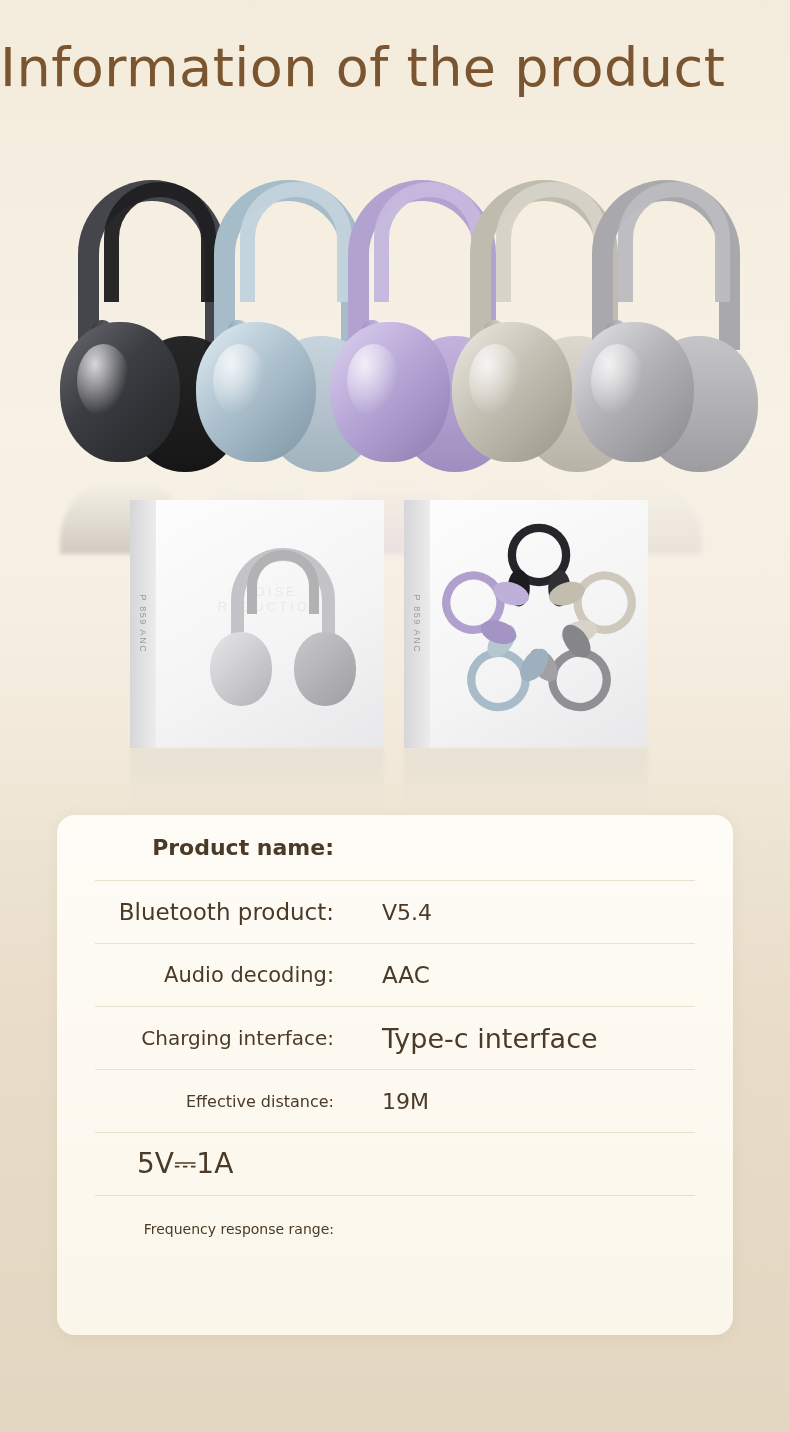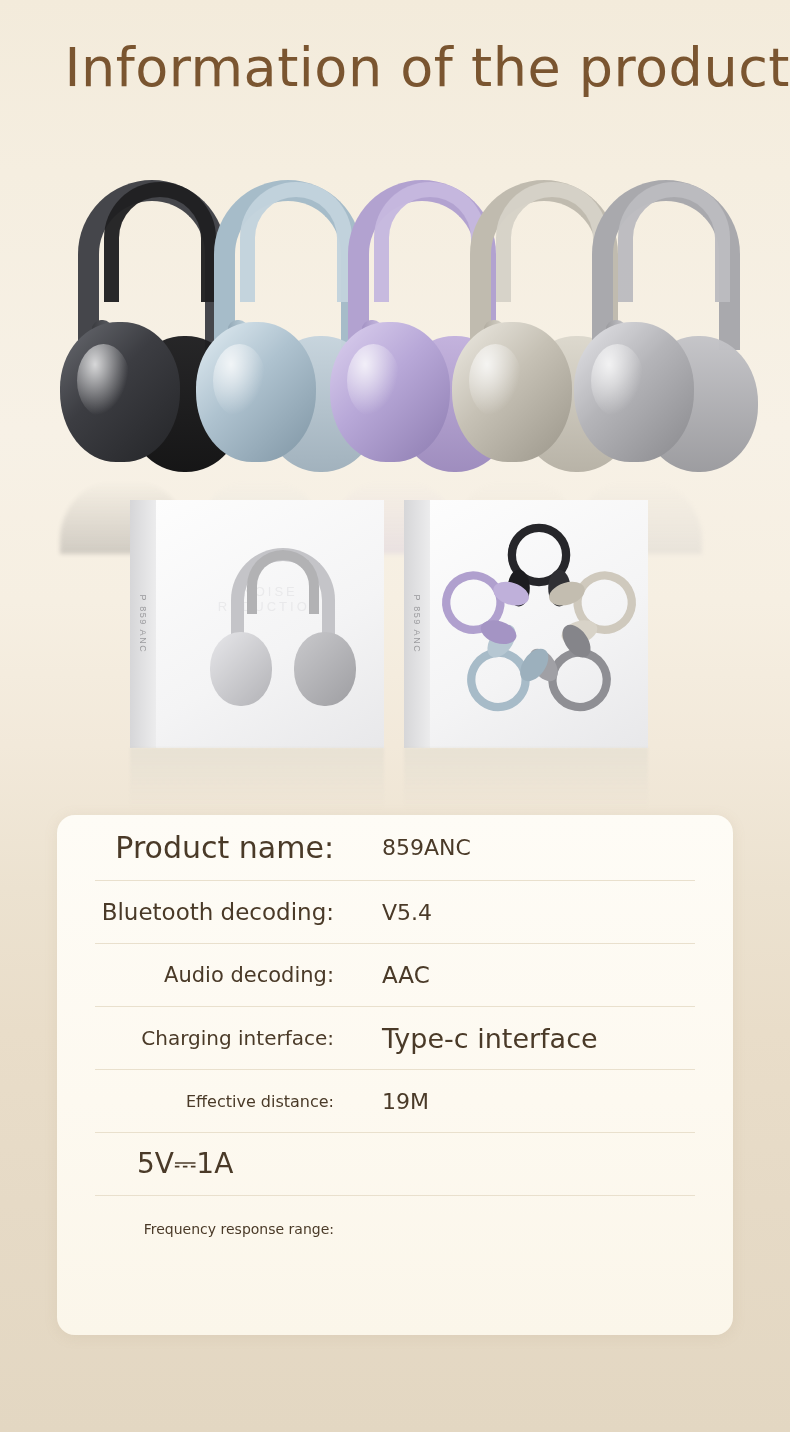--- a/index.html
+++ b/index.html
@@ -17,21 +17,21 @@
         #e9ddc9 72%,
         #e6dac6 84%,
         #e3d7c2 100%);
     overflow:hidden;
     position:relative;
   }
 
   
   .page-title {
     position:absolute; top:36px; left:0; width:790px;
-    text-align:right;
+    text-align:left;
     font-size:54px; font-weight:400; letter-spacing:0.5px;
     color:#7a5530;
     font-family:"DejaVu Sans", sans-serif;
   }
 
   
   .hero {
     position:absolute; top:150px; left:0; width:790px; height:330px;
   }
   .hp {
@@ -182,21 +182,21 @@
     font-family:"DejaVu Sans", sans-serif;
     white-space:nowrap;
   }
   .spec-value {
     flex:1; padding-left:42px;
     color:#4a3a28;
     font-family:"DejaVu Sans", sans-serif;
     white-space:nowrap;
   }
   
-  .r1 .spec-label { font-size:30px; }   .r1 .spec-value { font-size:22px; }
+  .r1 .spec-label { font-size:22px;font-weight:bold; }   .r1 .spec-value { font-size:22px; }
   .r2 .spec-label { font-size:23px; }   .r2 .spec-value { font-size:22px; }
   .r3 .spec-label { font-size:20px; }   .r3 .spec-value { font-size:27px; }
   .r4 .spec-label { font-size:21px; }   .r4 .spec-value { font-size:23px; }
   .r5 .spec-label { font-size:16px; }   .r5 .spec-value { font-size:22px; }
   .r6 .spec-label { font-size:26px; }   .r6 .spec-value { font-size:28px; }
   .r7 .spec-label { font-size:14px; }   .r7 .spec-value { font-size:25px; }
   .r1 { height:66px; }
   .r7 { height:66px; }
 </style>
 </head>
@@ -329,25 +329,24 @@
     </div>
     <div class="box-refl" style="top:248px;"></div>
   </div>
 
 </div>
 
 <div class="spec-card">
 
   <div class="spec-row r1">
     <div class="spec-label">Product name:</div>
-    <div class="spec-value">859ANC</div>
   </div>
 
   <div class="spec-row r2">
-    <div class="spec-label">Bluetooth decoding:</div>
+    <div class="spec-label">Bluetooth product:</div>
     <div class="spec-value">V5.4</div>
   </div>
 
   <div class="spec-row r4">
     <div class="spec-label">Audio decoding:</div>
     <div class="spec-value">AAC</div>
   </div>
 
   <div class="spec-row r3">
     <div class="spec-label">Charging interface:</div>

